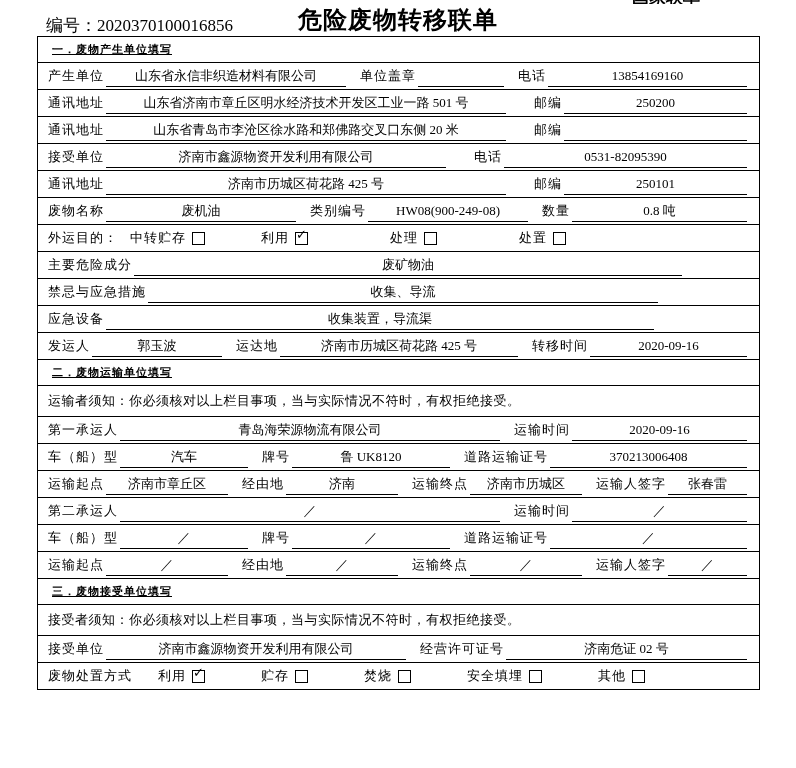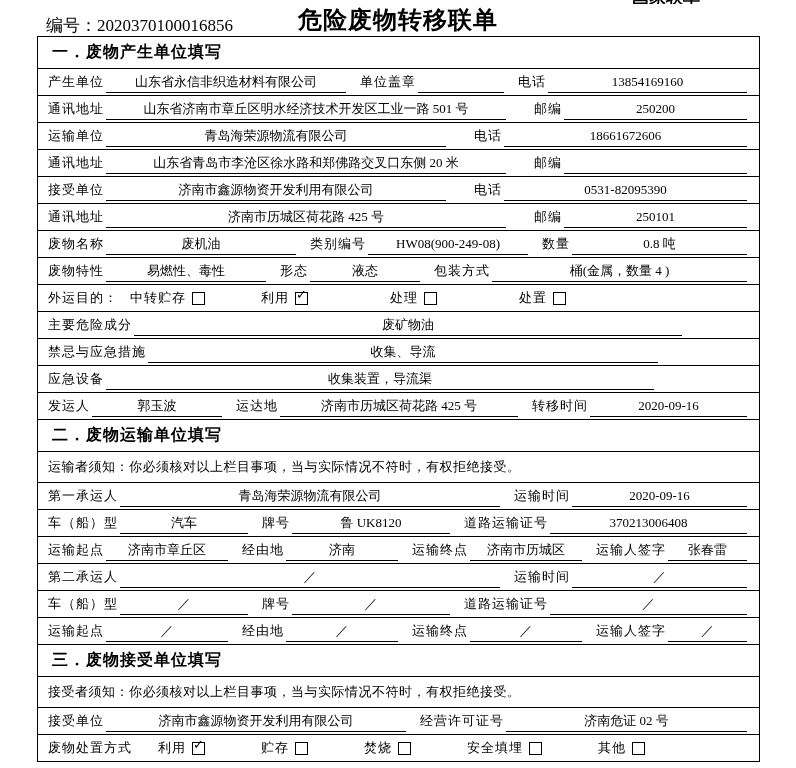--- a/index.html
+++ b/index.html
@@ -62,23 +62,24 @@
     margin-left: 37px;
     table-layout: fixed;
   }
   table.main td {
     border: 1px solid #000;
     padding: 0;
     vertical-align: middle;
   }
   .section-head {
     font-weight: bold;
-    font-size: 16px;
+    font-size: 11px;
     padding: 5px 0 5px 14px !important;
     letter-spacing: 1px;
+    text-decoration: underline;
   }
   .row-cell {
     height: 26px;
     padding: 0 10px !important;
   }
   .rowline {
     display: flex;
     align-items: center;
     height: 26px;
     width: 100%;
@@ -175,31 +176,20 @@
         <div class="rowline">
           <span class="lbl">通讯地址</span>
           <span class="val" style="width:400px">山东省济南市章丘区明水经济技术开发区工业一路 501 号</span>
           <span class="gap-lg"></span>
           <span class="lbl">邮编</span>
           <span class="val fill">250200</span>
         </div>
       </td>
     </tr>
 
-    <tr>
-      <td class="row-cell">
-        <div class="rowline">
-          <span class="lbl">运输单位</span>
-          <span class="val" style="width:340px">青岛海荣源物流有限公司</span>
-          <span class="gap-lg"></span>
-          <span class="lbl">电话</span>
-          <span class="val fill">18661672606</span>
-        </div>
-      </td>
-    </tr>
 
     <tr>
       <td class="row-cell">
         <div class="rowline">
           <span class="lbl">通讯地址</span>
           <span class="val" style="width:400px">山东省青岛市李沧区徐水路和郑佛路交叉口东侧 20 米</span>
           <span class="gap-lg"></span>
           <span class="lbl">邮编</span>
           <span class="val fill"></span>
         </div>
@@ -238,34 +228,20 @@
           <span class="gap"></span>
           <span class="lbl">类别编号</span>
           <span class="val" style="width:160px">HW08(900-249-08)</span>
           <span class="gap"></span>
           <span class="lbl">数量</span>
           <span class="val fill">0.8 吨</span>
         </div>
       </td>
     </tr>
 
-    <tr>
-      <td class="row-cell">
-        <div class="rowline">
-          <span class="lbl">废物特性</span>
-          <span class="val" style="width:160px">易燃性、毒性</span>
-          <span class="gap"></span>
-          <span class="lbl">形态</span>
-          <span class="val" style="width:110px">液态</span>
-          <span class="gap"></span>
-          <span class="lbl">包装方式</span>
-          <span class="val fill">桶(金属，数量  4  )</span>
-        </div>
-      </td>
-    </tr>
 
     <tr>
       <td class="row-cell">
         <div class="rowline">
           <span class="lbl">外运目的：</span>
           <span class="gap"></span>
           <span class="lbl">中转贮存</span>
           <span class="cb"></span>
           <span class="gap-lg"></span>
               <span class="gap-lg"></span>

